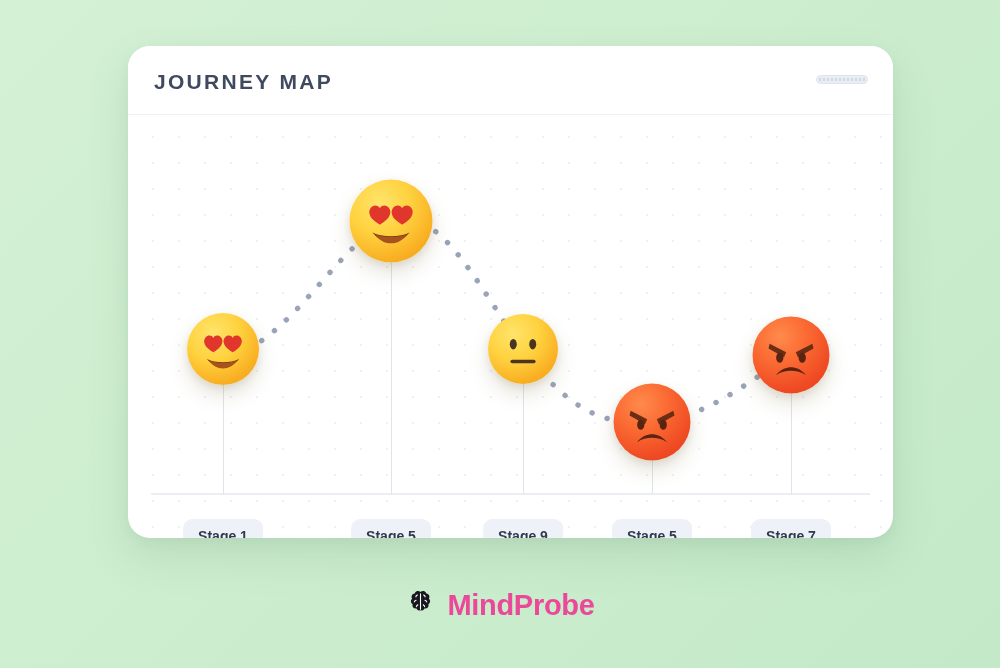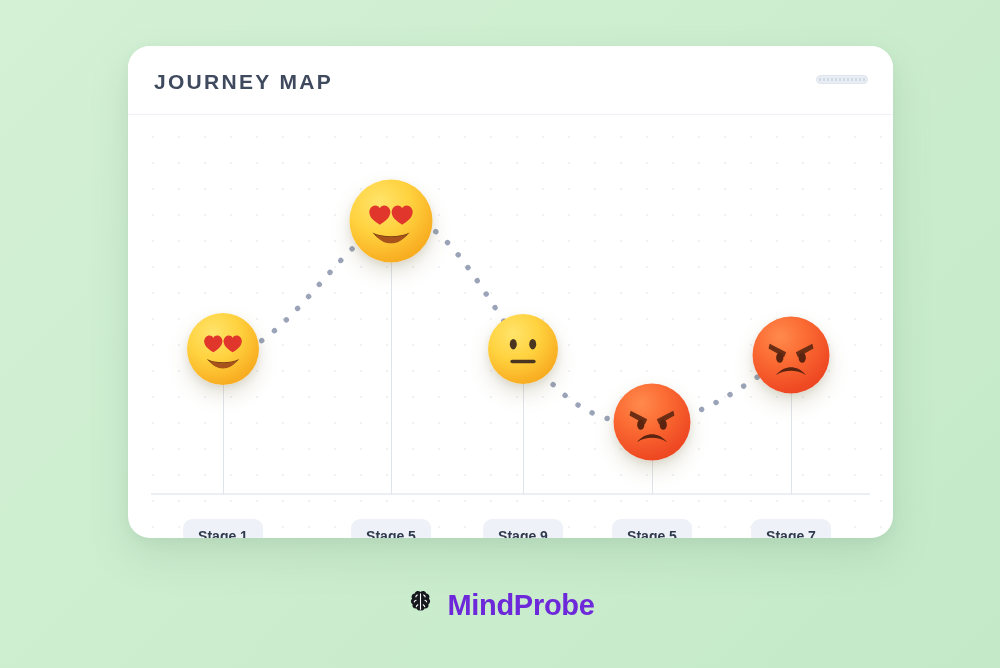--- a/index.html
+++ b/index.html
@@ -152,21 +152,21 @@
     right: 0;
     top: 588px;
     display: flex;
     align-items: center;
     justify-content: center;
     gap: 11px;
   }
   .brand-name {
     font-size: 29px;
     font-weight: bold;
-    color: #6d28d9;
+    color: #ec4899;
     letter-spacing: -0.3px;
   }
 </style>
 </head>
 <body>
 
 <div class="card">
 
   <div class="card-header">
     <div class="card-title">JOURNEY MAP</div>

